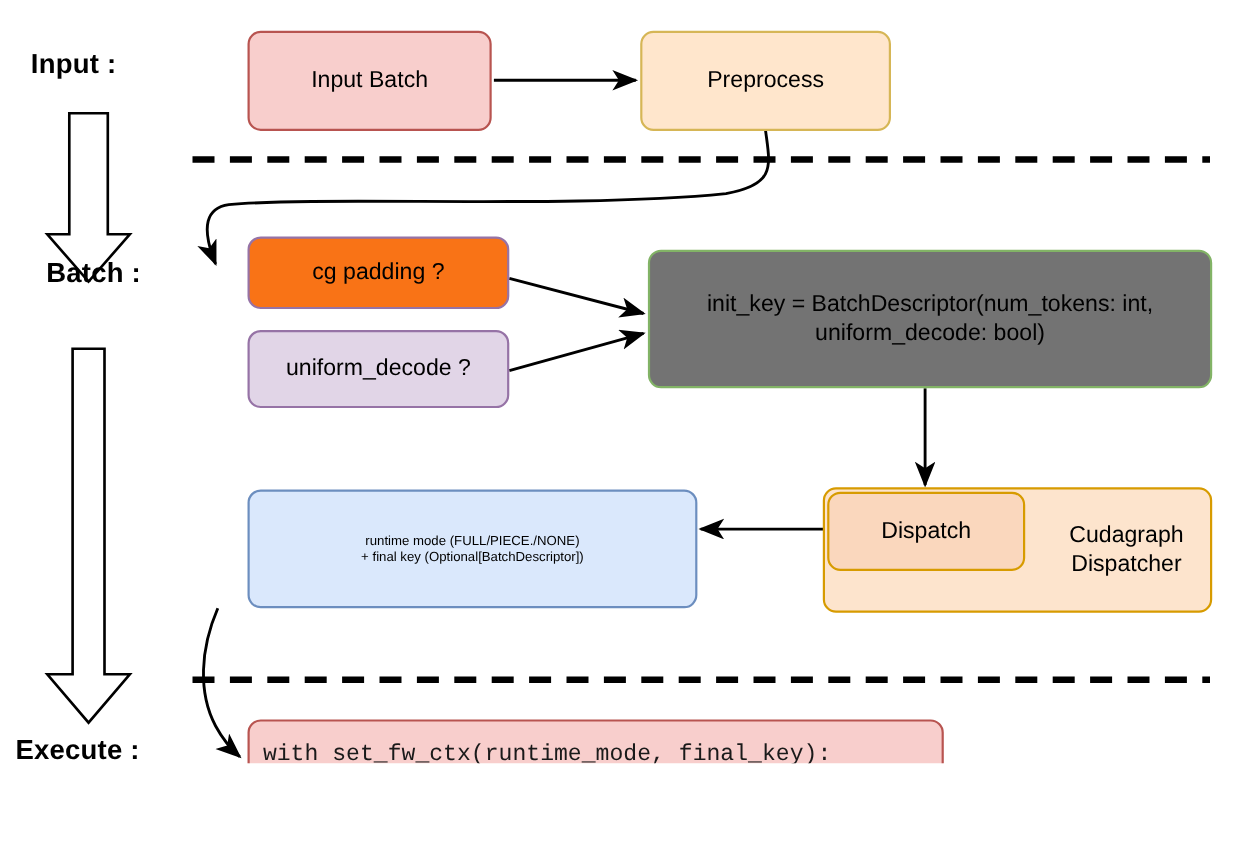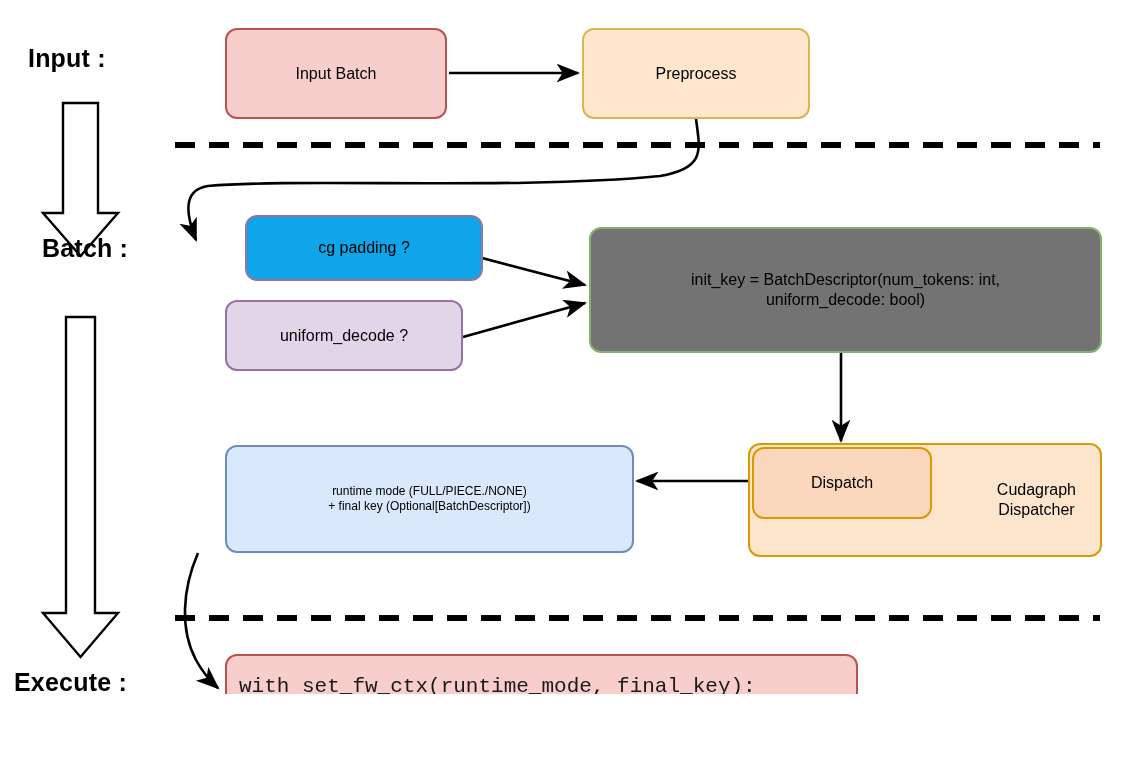--- a/index.html
+++ b/index.html
@@ -39,21 +39,21 @@
     position: absolute;
     box-sizing: border-box;
     border-radius: 12px;
     border-width: 2px;
     border-style: solid;
     display: flex;
     align-items: center;
     justify-content: center;
     text-align: center;
     font-family: "Liberation Sans", sans-serif;
-    font-size: 16px;
+    font-size: 21px;
     color: #000000;
     line-height: 1.25;
     padding: 4px 10px;
   }
   .node.code {
     font-family: "Liberation Mono", monospace;
     font-size: 21px;
     justify-content: flex-start;
     text-align: left;
     white-space: pre;
@@ -107,21 +107,21 @@
   <div class="stage-label" style="left:14px; top:668px;">Execute :</div>
 
   <div class="node" style="left:225px; top:28px; width:222px; height:91px; background:#f8cecc; border-color:#b85450;">
     <span class="nlines">Input Batch</span>
   </div>
 
   <div class="node" style="left:582px; top:28px; width:228px; height:91px; background:#ffe6cc; border-color:#d6b656;">
     <span class="nlines">Preprocess</span>
   </div>
 
-  <div class="node" style="left:225px; top:215px; width:238px; height:66px; background:#0ea5e9; border-color:#9673a6;margin-left:20px;">
+  <div class="node" style="left:225px; top:215px; width:238px; height:66px; background:#f97316; border-color:#9673a6;">
     <span class="nlines">cg padding ?</span>
   </div>
 
   <div class="node" style="left:225px; top:300px; width:238px; height:71px; background:#e1d5e7; border-color:#9673a6;">
     <span class="nlines">uniform_decode ?</span>
   </div>
 
   <div class="node" style="left:589px; top:227px; width:513px; height:126px; background:#737373; border-color:#82b366;">
     <span class="nlines">init_key = BatchDescriptor(num_tokens: int,
 uniform_decode: bool)</span>

